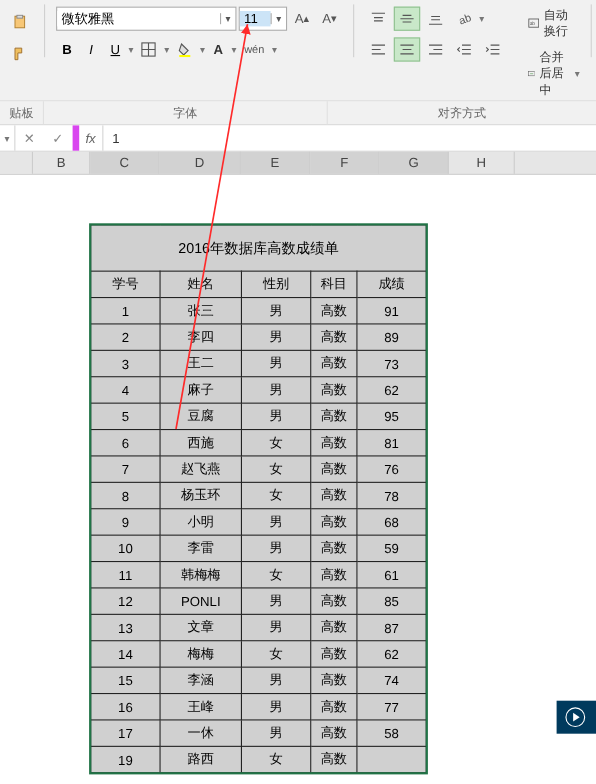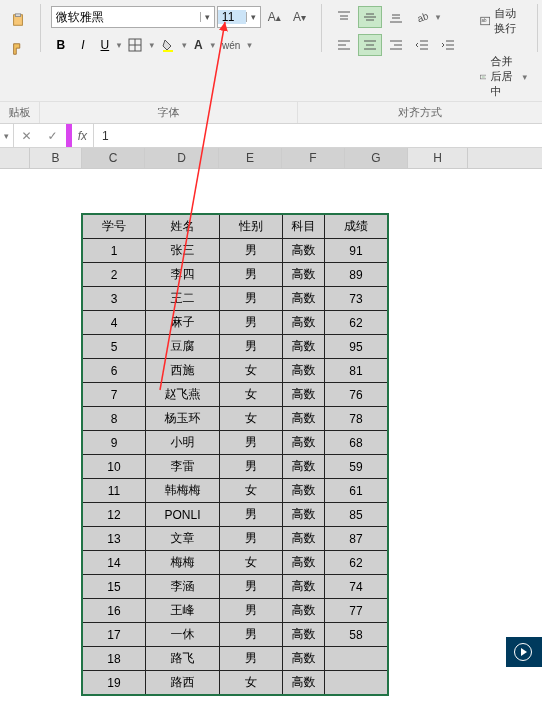--- a/index.html
+++ b/index.html
@@ -18,21 +18,21 @@
 .rb-combo .dd { width: 14px; text-align: center; color: #555; cursor: pointer; border-left: 1px solid #ababab; font-size: 9px; }
 .rb-sep { width: 1px; background: #d0d0d0; height: 48px; margin: 0 4px; }
 
 .font-name { width: 148px; }
 .font-size { width: 28px; background: #cce4f7; }
 
 .clip-area { display: flex; flex-direction: column; align-items: center; gap: 2px; padding: 0 6px; }
 .clip-paste { width: 24px; height: 32px; }
 
 .font-group, .align-group { display: flex; flex-direction: column; gap: 2px; }
-.align-right-col { display: flex; flex-direction: column; gap: 14px; padding-left: 6px; }
+.align-right-col { display: flex; flex-direction: column; gap: 4px; padding-left: 6px; }
 .wrap-btn, .merge-btn { display: flex; align-items: center; gap: 4px; font-size: 11px; color: #333; padding: 2px 6px; cursor: pointer; }
 
 .hl-green { background: #c9e8c9; border: 1px solid #8fc08f; }
 
 
 .fxbar { display: flex; align-items: center; border-bottom: 1px solid #d4d4d4; background: #fff; height: 24px; }
 .fxbar .cellval { padding: 0 8px; color: #333; font-size: 12px; }
 .fxbar .fx { font-style: italic; color: #666; padding: 0 6px; border-left: 6px solid #d946ef; border-right: 1px solid #d4d4d4; height: 100%; display: flex; align-items: center; }
 .fxbar .sep { width: 1px; height: 100%; background: #d4d4d4; }
 .fxbar .dd2 { font-size: 9px; color: #777; padding: 0 4px; cursor: pointer; }
@@ -253,20 +253,23 @@
     <div class="colhdr colF sel-col">F</div>
     <div class="colhdr colG sel-col">G</div>
     <div class="colhdr colH">H</div>
   </div>
 
   <div style="position:relative;height:600px;background:#fff"></div>
 
   <div class="data-tbl-pos sel-outline">
     <table class="data-tbl">
       <tbody>
+          <tr>
+            <td colspan="5" class="title-cell">2016年数据库高数成绩单</td>
+          </tr>
       <tr>
         <th class="wC">学号</th>
         <th class="wD">姓名</th>
         <th class="wE">性别</th>
         <th class="wF">科目</th>
         <th class="wG">成绩</th>
       </tr>
       </tbody>
         <tbody id="data-rows">
           <tr>
@@ -382,27 +385,20 @@
             <td class="wG">77</td>
           </tr>
           <tr>
             <td class="wC">17</td>
             <td class="wD">一休</td>
             <td class="wE">男</td>
             <td class="wF">高数</td>
             <td class="wG">58</td>
           </tr>
           <tr>
-            <td class="wC">18</td>
-            <td class="wD">路飞</td>
-            <td class="wE">男</td>
-            <td class="wF">高数</td>
-            <td class="wG"></td>
-          </tr>
-          <tr>
             <td class="wC">19</td>
             <td class="wD">路西</td>
             <td class="wE">女</td>
             <td class="wF">高数</td>
             <td class="wG"></td>
           </tr>
         </tbody>
     </table>
   </div>
 </div>

